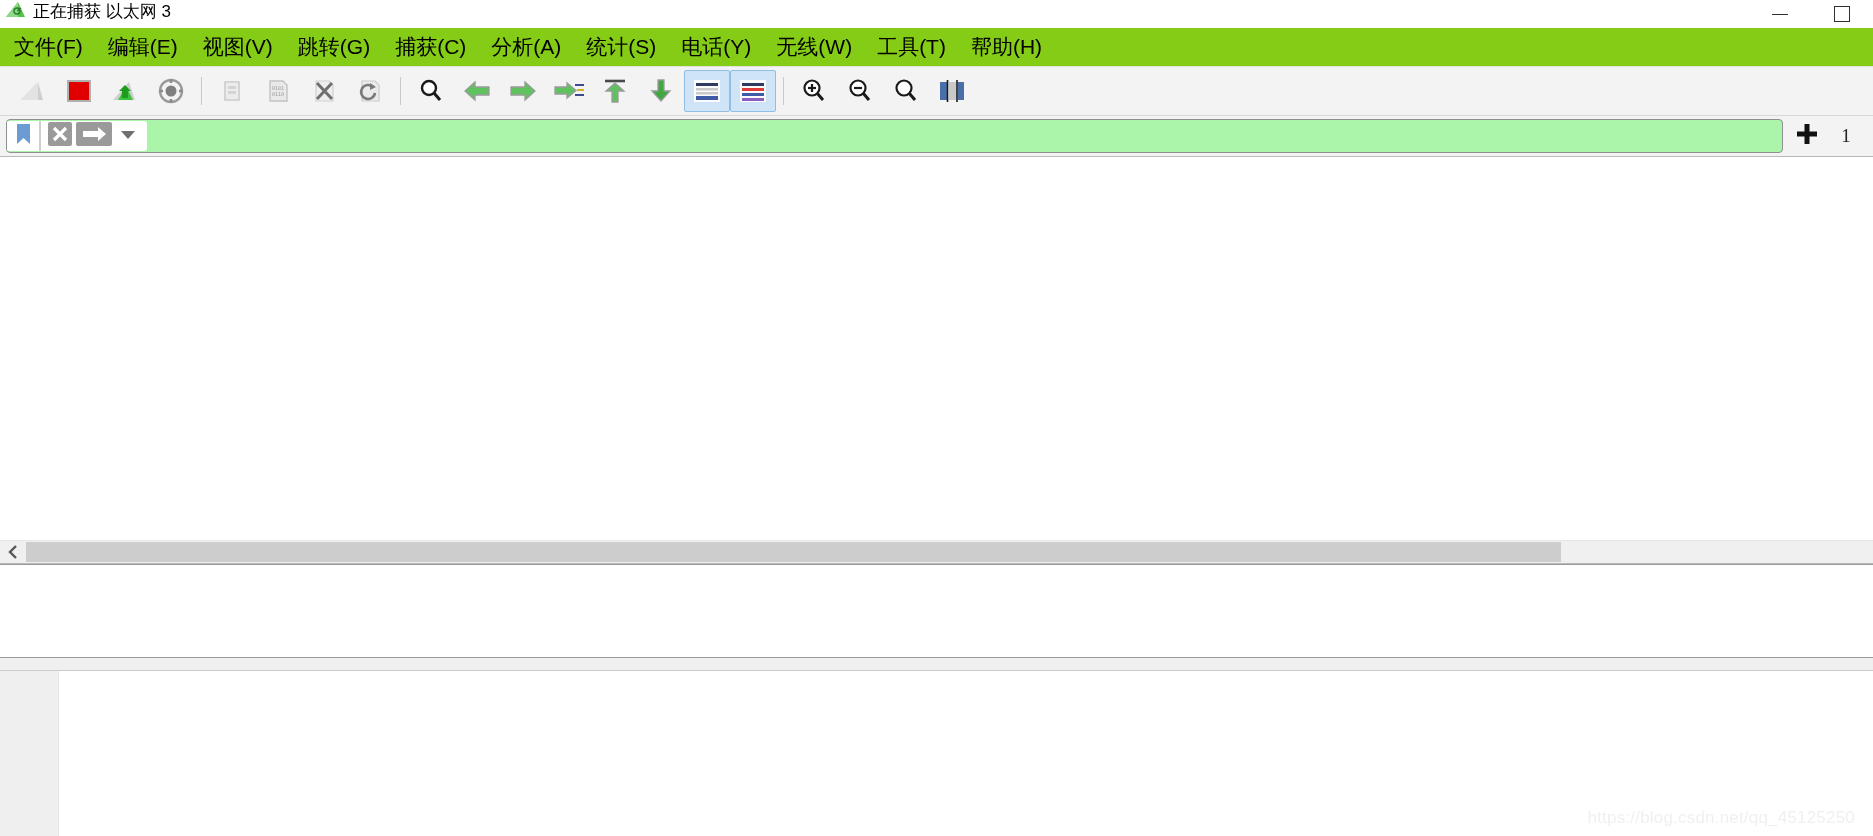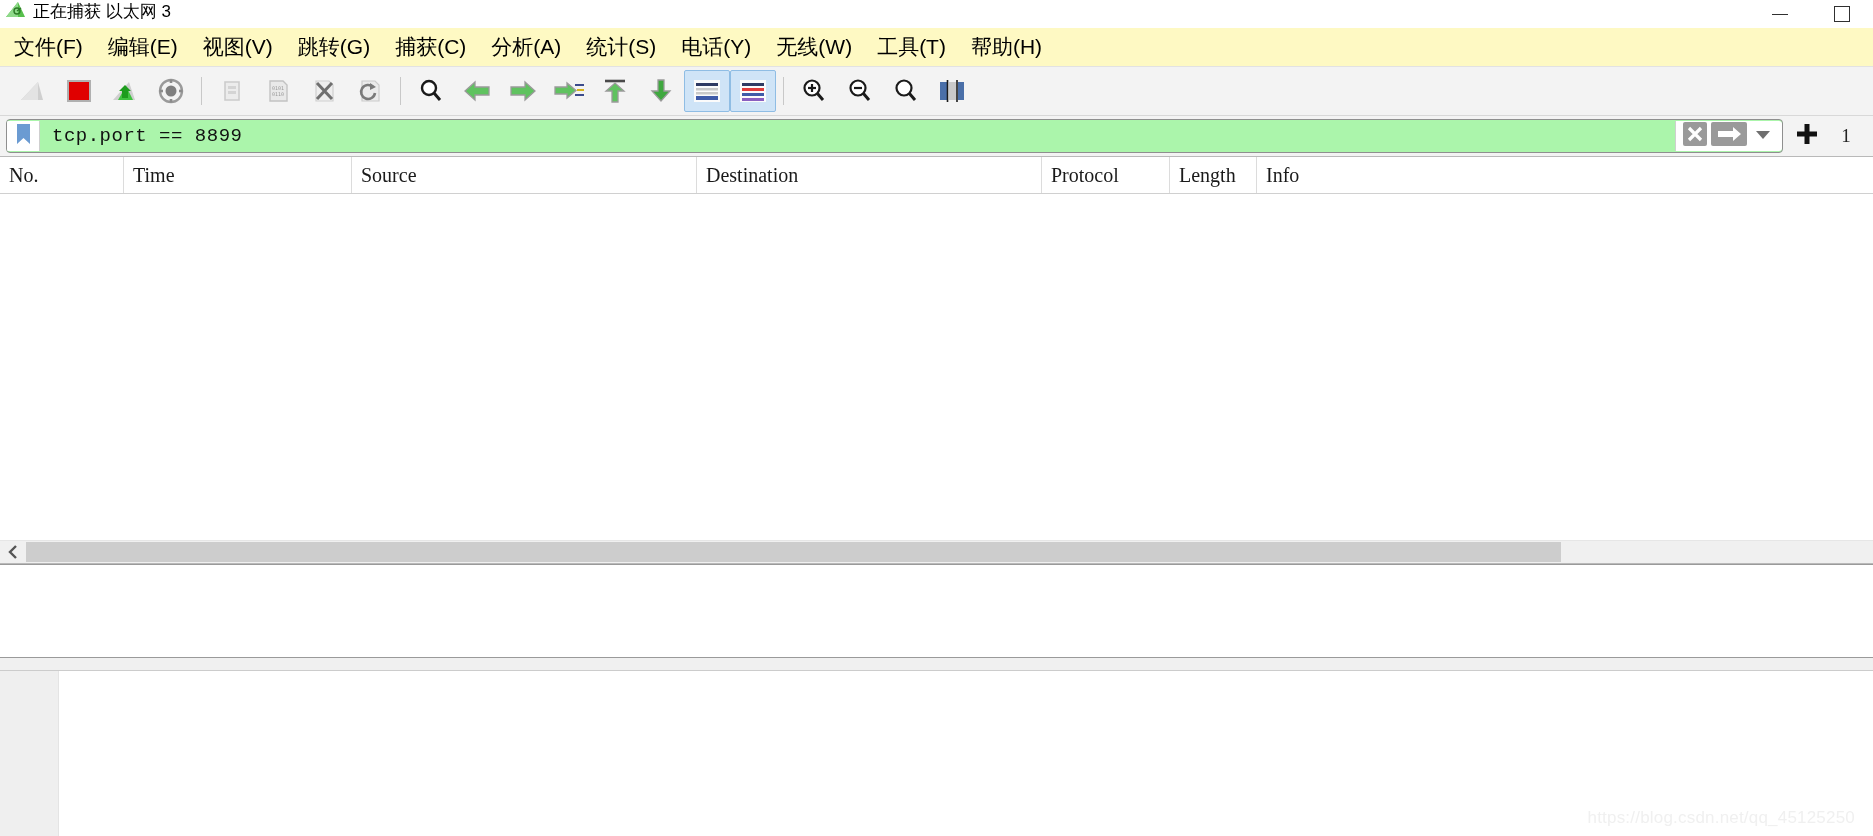--- a/index.html
+++ b/index.html
@@ -69,21 +69,21 @@
   .win-btn .maxi {
     display: block;
     width: 14px;
     height: 14px;
     border: 1px solid #303030;
   }
 
   
   .menubar {
     height: 38px;
-    background: #fef9c3;
+    background: #84cc16;
     display: flex;
     align-items: center;
     padding-left: 14px;
     flex: 0 0 auto;
     border-bottom: 1px solid #e2e2e2;
   }
   .menu-item {
     font-size: 21px;
     color: #000000;
     margin-right: 25px;
@@ -520,21 +520,20 @@
 
   <div class="filterbar">
     <div class="filter-field">
       <div class="bookmark-box">
         <span>
           <svg width="17" height="22" viewBox="0 0 17 22">
             <path d="M2 1 L15 1 L15 21 L8.5 15 L2 21 Z" fill="#6b9bd2"></path>
           </svg>
         </span>
       </div>
-      <div class="filter-text" placeholder="应用显示过滤器 … &lt;Ctrl-/&gt;">tcp.port == 8899</div>
       <div class="filter-right">
         <div class="fbtn">
           <span>
             <svg width="26" height="26" viewBox="0 0 26 26">
               <rect x="1" y="1" width="24" height="24" rx="2" fill="#9a9a9a"></rect>
               <path d="M7 7 L19 19 M19 7 L7 19" stroke="#ffffff" stroke-width="3.2" fill="none"></path>
             </svg>
           </span>
         </div>
         <div class="fbtn">
@@ -559,29 +558,20 @@
         <svg width="24" height="24" viewBox="0 0 24 24">
           <rect x="9.5" y="2" width="5" height="20" fill="#111111"></rect>
           <rect x="2" y="9.5" width="20" height="5" fill="#111111"></rect>
         </svg>
       </span>
     </div>
     <div class="filter-count">1</div>
   </div>
 
   <div class="packet-pane">
-    <div class="col-header">
-      <div class="col" style="width:124px">No.</div>
-      <div class="col" style="width:228px">Time</div>
-      <div class="col" style="width:345px">Source</div>
-      <div class="col" style="width:345px">Destination</div>
-      <div class="col" style="width:128px">Protocol</div>
-      <div class="col" style="width:87px">Length</div>
-      <div class="col" style="width:560px;border-right:none">Info</div>
-    </div>
     <div class="packet-rows"></div>
     <div class="hscroll">
       <div class="hscroll-arrow">
         <svg width="12" height="14" viewBox="0 0 12 14">
           <path d="M9 1 L3 7 L9 13" stroke="#555555" stroke-width="2.4" fill="none"></path>
         </svg>
       </div>
       <div class="hscroll-track">
         <div class="hscroll-thumb"></div>
       </div>

